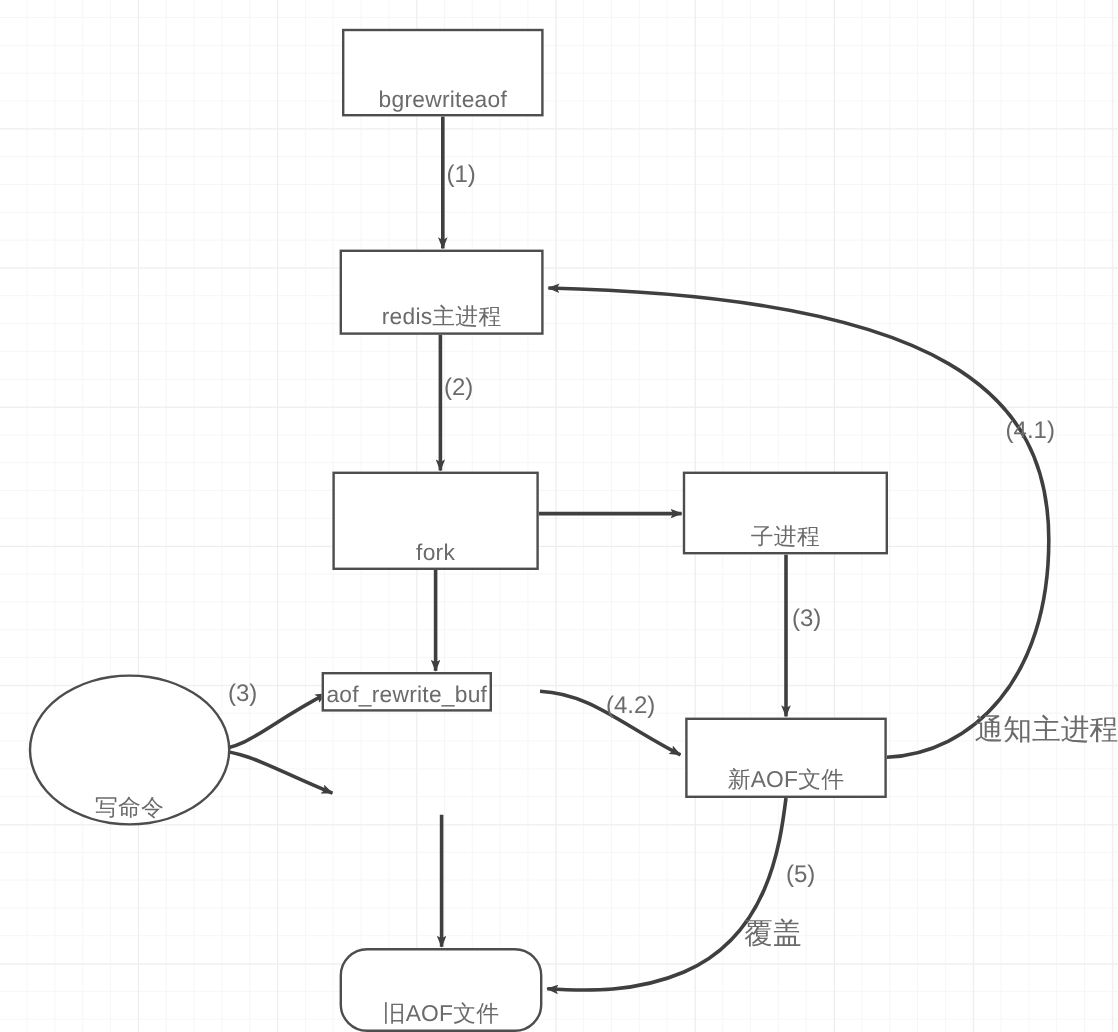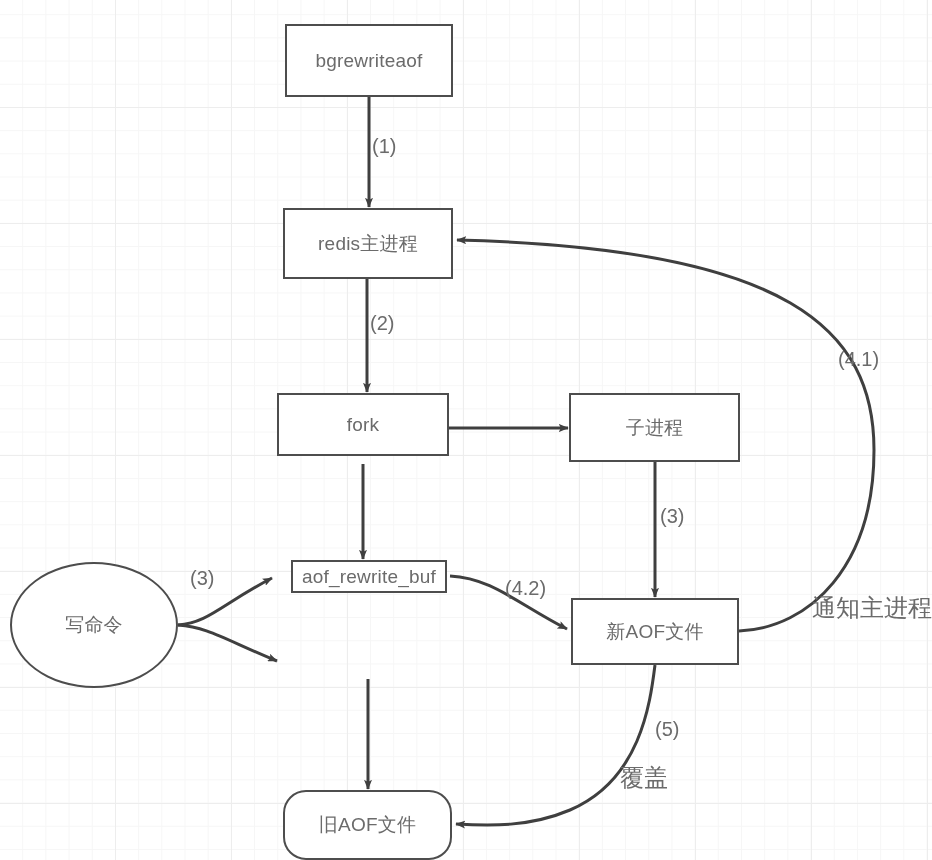--- a/index.html
+++ b/index.html
@@ -32,21 +32,21 @@
     width: 932px;
     height: 860px;
     pointer-events: none;
   }
   .node {
     position: absolute;
     box-sizing: border-box;
     background: #ffffff;
     border: 2.5px solid #4d4d4d;
     display: flex;
-    align-items: center;
+    align-items: flex-end;
     justify-content: center;
     color: #6b6b6b;
     font-size: 19px;
     letter-spacing: 0.2px;
     white-space: nowrap;
   }
   .node.ellipse {
     border-radius: 50%;
   }
   .edge-label {
@@ -96,34 +96,34 @@
   </svg>
 
   <div class="node" style="left:285px; top:24px; width:168px; height:73px;">
     <span>bgrewriteaof</span>
   </div>
 
   <div class="node" style="left:283px; top:208px; width:170px; height:71px;">
     <span>redis主进程</span>
   </div>
 
-  <div class="node" style="left:277px; top:393px; width:172px; height:63px;">
+  <div class="node" style="left:277px; top:393px; width:172px; height:82px;">
     <span>fork</span>
   </div>
 
   <div class="node" style="left:569px; top:393px; width:171px; height:69px;">
     <span>子进程</span>
   </div>
 
-  <div class="node" style="left:291px; top:560px; width:156px; height:33px;">
+  <div class="node" style="left:268px; top:560px; width:142px; height:33px;">
     <span>aof_rewrite_buf</span>
   </div>
 
 
-  <div class="node ellipse" style="left:10px; top:562px; width:168px; height:126px;">
+  <div class="node ellipse" style="left:24px; top:562px; width:168px; height:126px;">
     <span>写命令</span>
   </div>
 
   <div class="node" style="left:571px; top:598px; width:168px; height:67px;">
     <span>新AOF文件</span>
   </div>
 
   <div class="node" style="left:283px; top:790px; width:169px; height:70px;border-radius:23px;">
     <span>旧AOF文件</span>
   </div>

